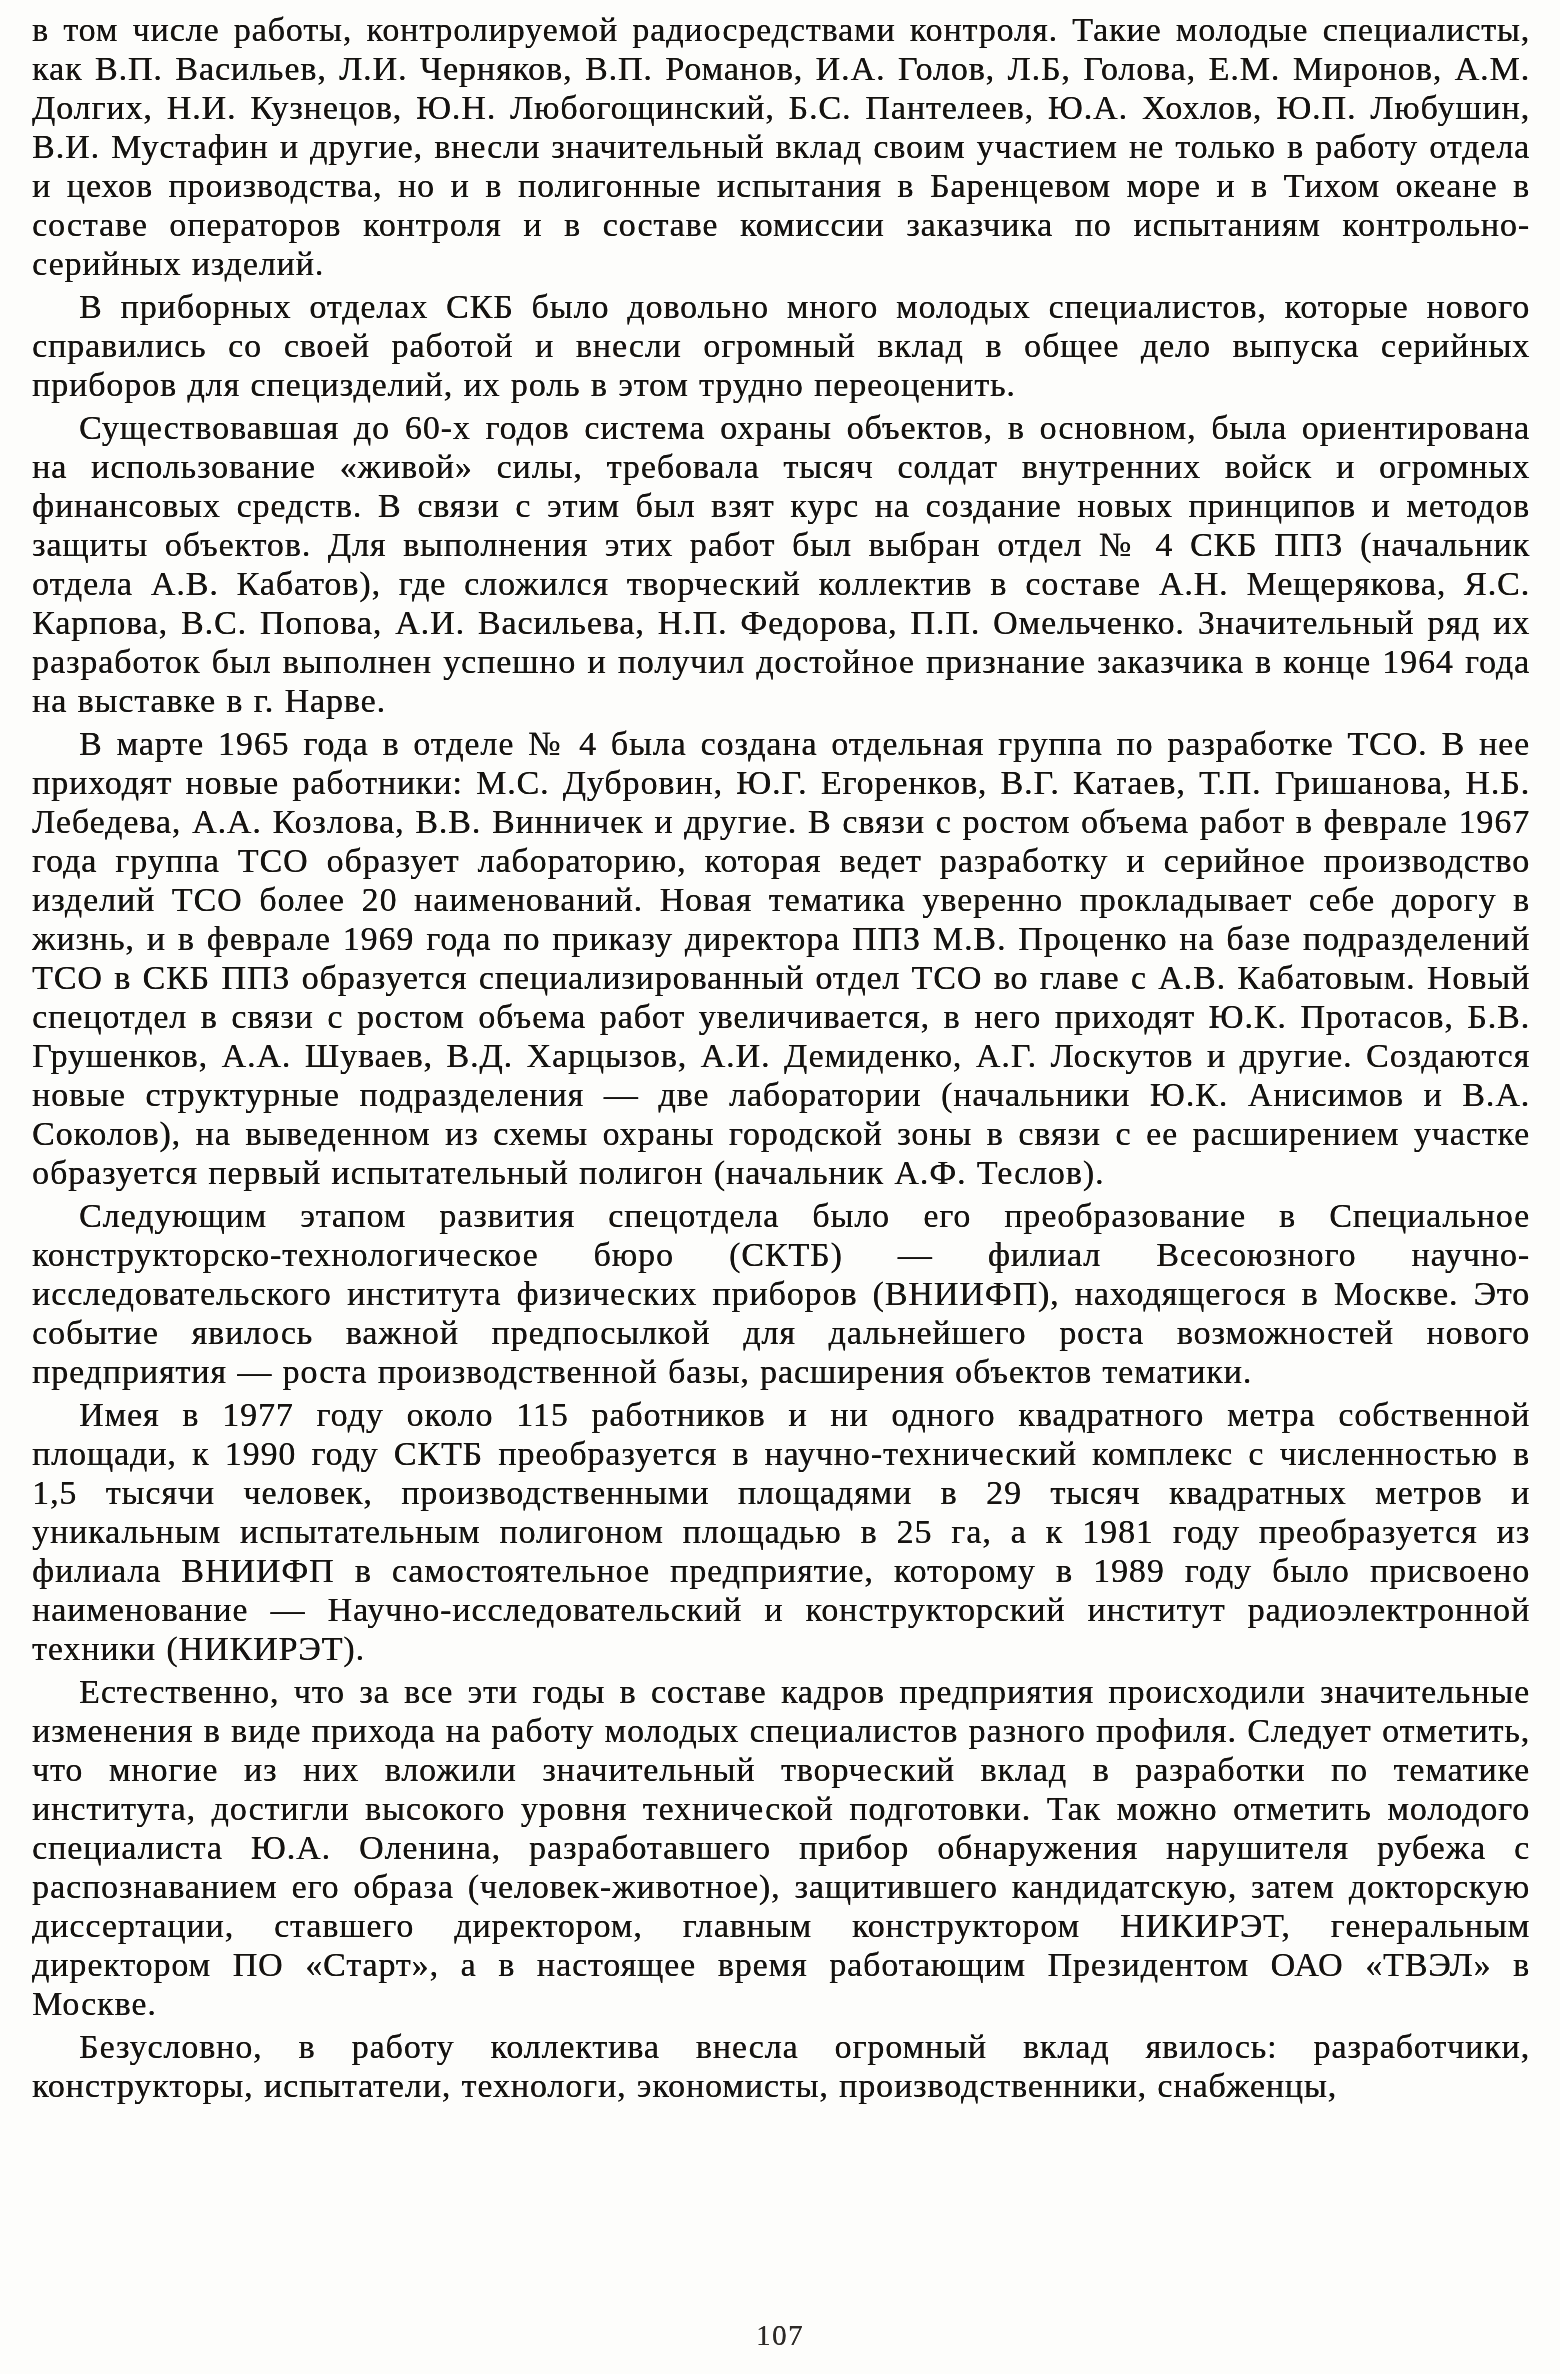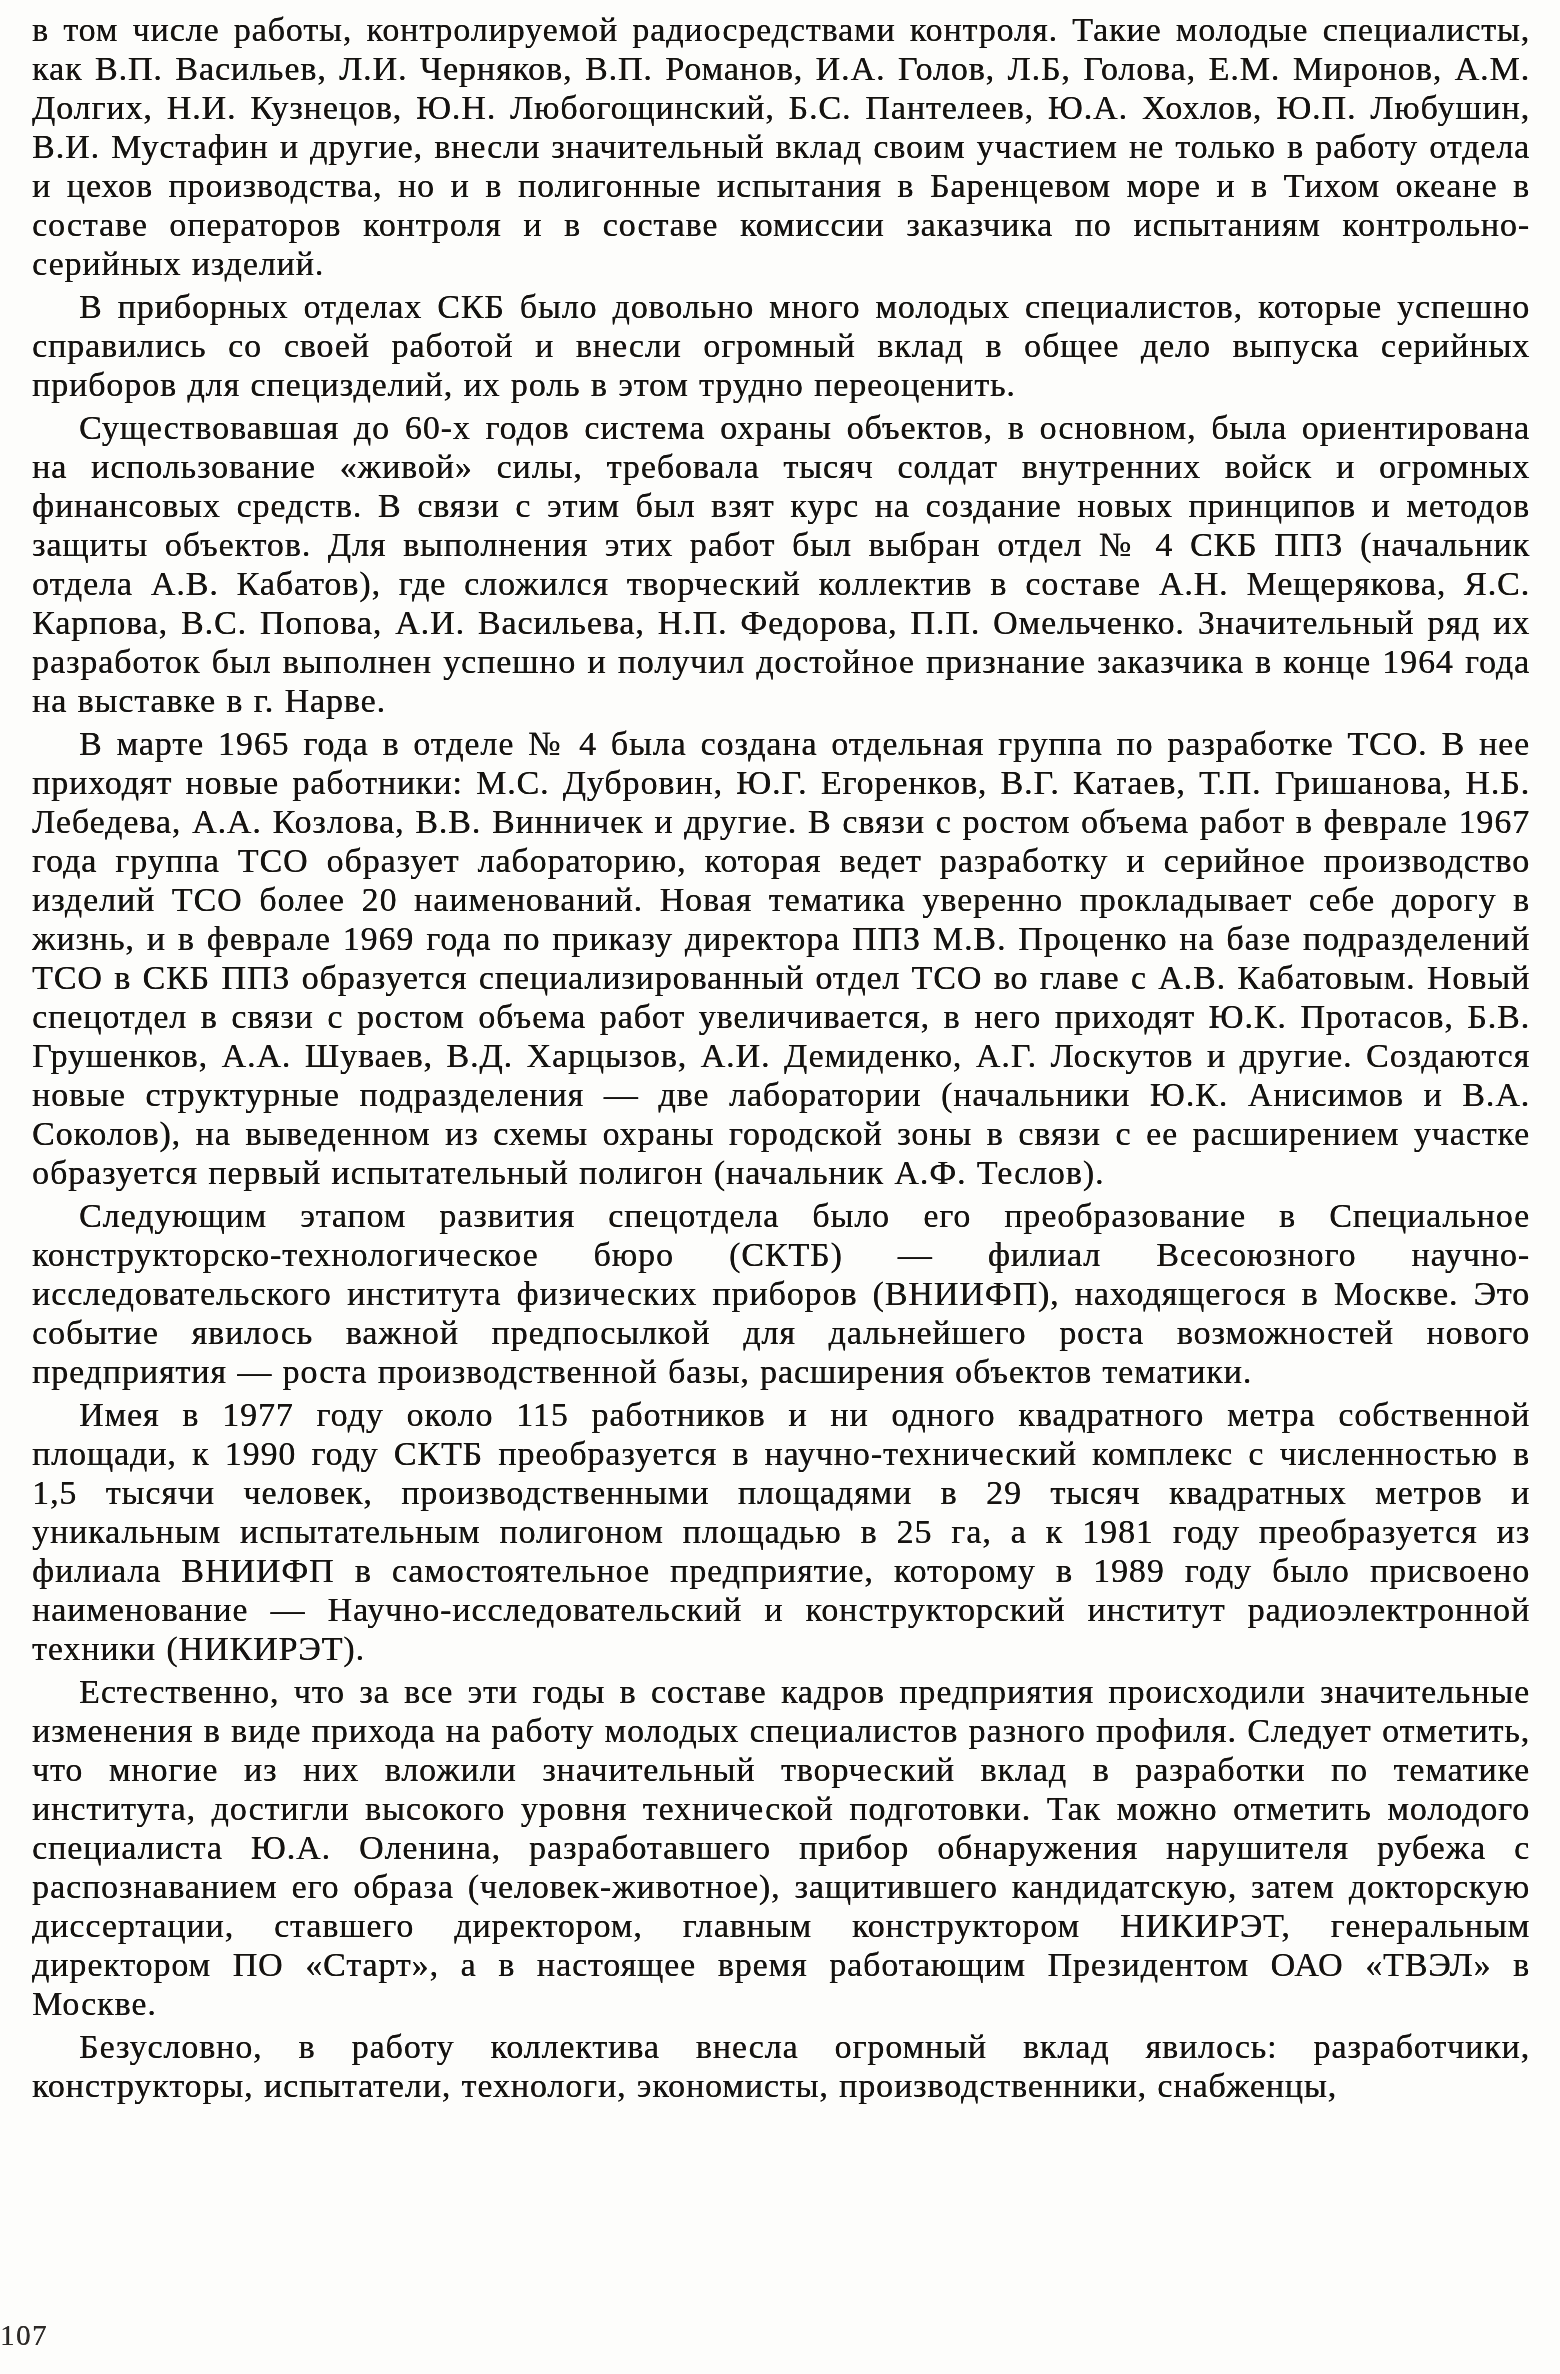--- a/index.html
+++ b/index.html
@@ -24,35 +24,36 @@
     hyphens: auto;
     -webkit-hyphens: auto;
   }
   .para { margin: 4px; text-indent: 47px; }
   .para.first { text-indent: 0; }
   .page-footer {
     position: absolute;
     left: 0;
     right: 0;
     bottom: 23.4px;
+    text-align: center;
   }
   .page-number {
     font-size: 29px;
     letter-spacing: 1.5px;
     color: #2d2a27;
     text-shadow: 0.3px 0 0 currentColor;
   }
 </style>
 </head>
 <body>
 
 <main class="page">
   <section class="text-block">
     <p class="para first">в том числе работы, контролируемой радиосредствами контроля. Такие молодые специалисты, как В.П. Васильев, Л.И. Черняков, В.П. Романов, И.А. Голов, Л.Б, Голова, Е.М. Миронов, А.М. Долгих, Н.И. Кузнецов, Ю.Н. Любогощинский, Б.С. Пантелеев, Ю.А. Хохлов, Ю.П. Любушин, В.И. Мустафин и другие, внесли значительный вклад своим участием не только в работу отдела и цехов производства, но и в полигонные испытания в Баренцевом море и в Тихом океане в составе операторов контроля и в составе комиссии заказчика по испытаниям контрольно-серийных изделий.</p>
-    <p class="para">В приборных отделах СКБ было довольно много молодых специалистов, которые успешно справились со своей работой и внесли огромный вклад в общее дело выпуска серийных приборов для специзделий, их роль в этом трудно переоценить.</p>
+    <p class="para">В приборных отделах СКБ было довольно много молодых специалистов, которые нового справились со своей работой и внесли огромный вклад в общее дело выпуска серийных приборов для специзделий, их роль в этом трудно переоценить.</p>
     <p class="para">Существовавшая до 60-х годов система охраны объектов, в основном, была ориентирована на использование «живой» силы, требовала тысяч солдат внутренних войск и огромных финансовых средств. В связи с этим был взят курс на создание новых принципов и методов защиты объектов. Для выполнения этих работ был выбран отдел № 4 СКБ ППЗ (начальник отдела А.В. Кабатов), где сложился творческий коллектив в составе А.Н. Мещерякова, Я.С. Карпова, В.С. Попова, А.И. Васильева, Н.П. Федорова, П.П. Омельченко. Значительный ряд их разработок был выполнен успешно и получил достойное признание заказчика в конце 1964 года на выставке в г. Нарве.</p>
     <p class="para">В марте 1965 года в отделе № 4 была создана отдельная группа по разработке ТСО. В нее приходят новые работники: М.С. Дубровин, Ю.Г. Егоренков, В.Г. Катаев, Т.П. Гришанова, Н.Б. Лебедева, А.А. Козлова, В.В. Винничек и другие. В связи с ростом объема работ в феврале 1967 года группа ТСО образует лабораторию, которая ведет разработку и серийное производство изделий ТСО более 20 наименований. Новая тематика уверенно прокладывает себе дорогу в жизнь, и в феврале 1969 года по приказу директора ППЗ М.В. Проценко на базе подразделений ТСО в СКБ ППЗ образуется специализированный отдел ТСО во главе с А.В. Кабатовым. Новый спецотдел в связи с ростом объема работ увеличивается, в него приходят Ю.К. Протасов, Б.В. Грушенков, А.А. Шуваев, В.Д. Харцызов, А.И. Демиденко, А.Г. Лоскутов и другие. Создаются новые структурные подразделения — две лаборатории (начальники Ю.К. Анисимов и В.А. Соколов), на выведенном из схемы охраны городской зоны в связи с ее расширением участке образуется первый испытательный полигон (начальник А.Ф. Теслов).</p>
     <p class="para">Следующим этапом развития спецотдела было его преобразование в Специальное конструкторско-технологическое бюро (СКТБ) — филиал Всесоюзного научно-исследовательского института физических приборов (ВНИИФП), находящегося в Москве. Это событие явилось важной предпосылкой для дальнейшего роста возможностей нового предприятия — роста производственной базы, расширения объектов тематики.</p>
     <p class="para">Имея в 1977 году около 115 работников и ни одного квадратного метра собственной площади, к 1990 году СКТБ преобразуется в научно-технический комплекс с численностью в 1,5 тысячи человек, производственными площадями в 29 тысяч квадратных метров и уникальным испытательным полигоном площадью в 25 га, а к 1981 году преобразуется из филиала ВНИИФП в самостоятельное предприятие, которому в 1989 году было присвоено наименование — Научно-исследовательский и конструкторский институт радиоэлектронной техники (НИКИРЭТ).</p>
     <p class="para">Естественно, что за все эти годы в составе кадров предприятия происходили значительные изменения в виде прихода на работу молодых специалистов разного профиля. Следует отметить, что многие из них вложили значительный творческий вклад в разработки по тематике института, достигли высокого уровня технической подготовки. Так можно отметить молодого специалиста Ю.А. Оленина, разработавшего прибор обнаружения нарушителя рубежа с распознаванием его образа (человек-животное), защитившего кандидатскую, затем докторскую диссертации, ставшего директором, главным конструктором НИКИРЭТ, генеральным директором ПО «Старт», а в настоящее время работающим Президентом ОАО «ТВЭЛ» в Москве.</p>
     <p class="para">Безусловно, в работу коллектива внесла огромный вклад явилось: разработчики, конструкторы, испытатели, технологи, экономисты, производственники, снабженцы,</p>
   </section>
 
   <footer class="page-footer">
     <span class="page-number">107</span>

